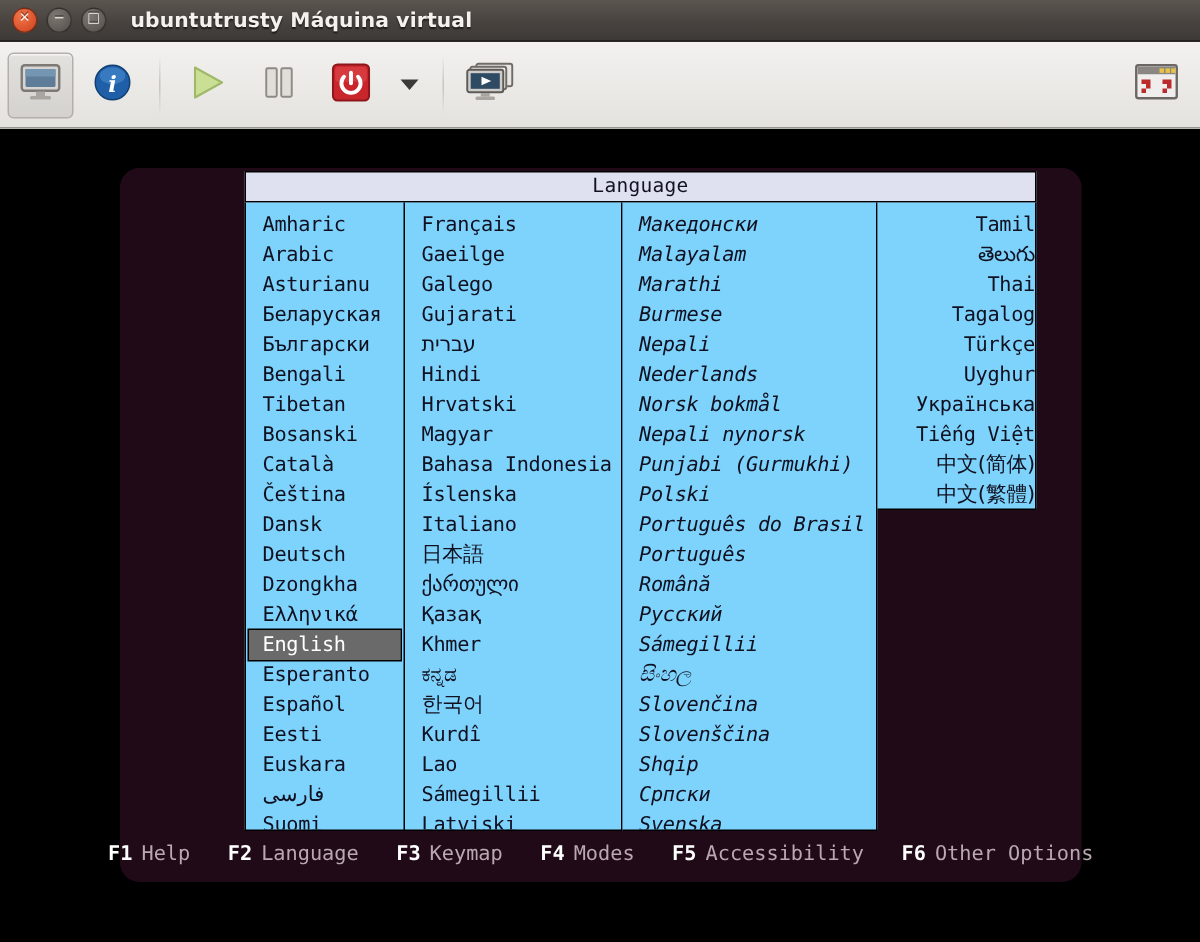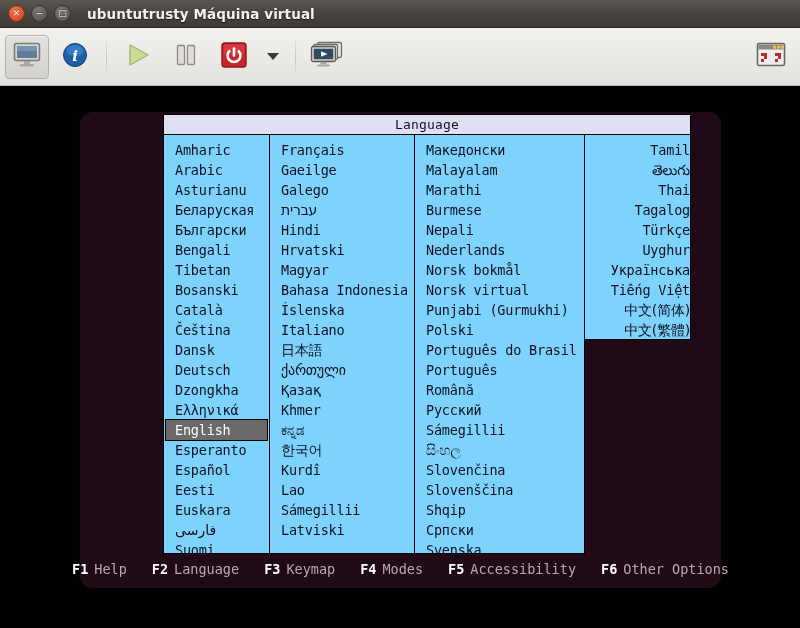--- a/index.html
+++ b/index.html
@@ -123,21 +123,21 @@
     background: #7dd3fc;
     border: 1px solid #000;
     border-top: none;
     padding: 5px 0 0 0;
     height: 419px;
     overflow: hidden;
   }
   .lang-col.short { height: 205px; border-top: none; text-align: right; }
   #col-0 { width: 107px; }
   #col-1 { width: 145px; border-left: none; }
-  #col-2 { width: 170px; border-left: none; }
+  #col-2 { width: 170px; border-left: none; font-style: italic; }
   #col-3 { width: 106px; border-left: none; }
   .lang-item {
     height: 20px;
     line-height: 20px;
     padding: 0 0 0 11px;
     color: #101020;
     font-size: 13.5px;
     font-family: "DejaVu Sans Mono", monospace;
     white-space: nowrap;
     letter-spacing: -.2px;
@@ -312,20 +312,21 @@
               <div class="lang-item">Español</div>
               <div class="lang-item">Eesti</div>
               <div class="lang-item">Euskara</div>
               <div class="lang-item cjk">فارسی</div>
               <div class="lang-item">Suomi</div>
             </div>
           <div class="lang-col" id="col-1">
               <div class="lang-item">Français</div>
               <div class="lang-item">Gaeilge</div>
               <div class="lang-item">Galego</div>
+              <div class="lang-item">Gujarati</div>
               <div class="lang-item cjk">עברית</div>
               <div class="lang-item">Hindi</div>
               <div class="lang-item">Hrvatski</div>
               <div class="lang-item">Magyar</div>
               <div class="lang-item">Bahasa Indonesia</div>
               <div class="lang-item">Íslenska</div>
               <div class="lang-item">Italiano</div>
               <div class="lang-item cjk">日本語</div>
               <div class="lang-item cjk">ქართული</div>
               <div class="lang-item">Қазақ</div>
@@ -338,21 +339,21 @@
               <div class="lang-item">Latviski</div>
             </div>
           <div class="lang-col" id="col-2">
               <div class="lang-item">Македонски</div>
               <div class="lang-item">Malayalam</div>
               <div class="lang-item">Marathi</div>
               <div class="lang-item">Burmese</div>
               <div class="lang-item">Nepali</div>
               <div class="lang-item">Nederlands</div>
               <div class="lang-item">Norsk bokmål</div>
-              <div class="lang-item">Norsk virtual</div>
+              <div class="lang-item">Nepali nynorsk</div>
               <div class="lang-item">Punjabi (Gurmukhi)</div>
               <div class="lang-item">Polski</div>
               <div class="lang-item">Português do Brasil</div>
               <div class="lang-item">Português</div>
               <div class="lang-item">Română</div>
               <div class="lang-item">Русский</div>
               <div class="lang-item">Sámegillii</div>
               <div class="lang-item cjk">සිංහල</div>
               <div class="lang-item">Slovenčina</div>
               <div class="lang-item">Slovenščina</div>

